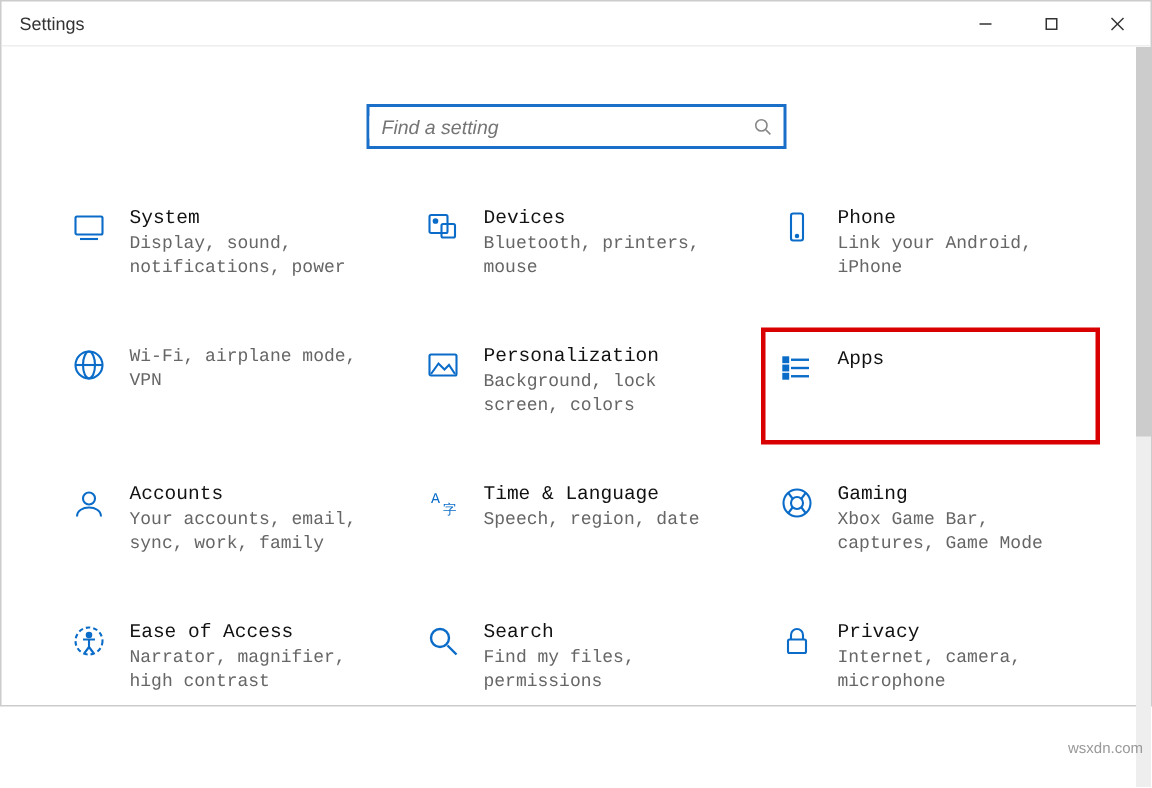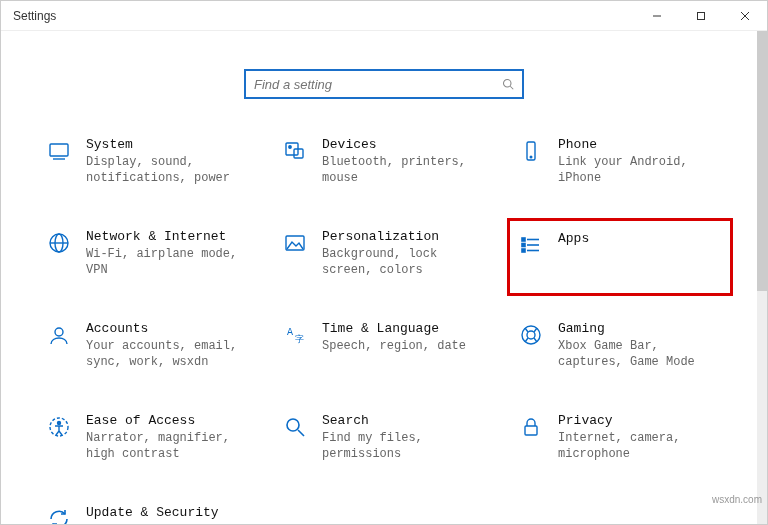--- a/index.html
+++ b/index.html
@@ -3,21 +3,21 @@
 <meta charset="utf-8">
 <style>
 * { margin: 0; padding: 0; box-sizing: border-box; }
 body {
   font-family: "Segoe UI", -apple-system, sans-serif;
   background: #fff;
   width: 768px;
   height: 525px;
   overflow: hidden;
 }
-.window { width: 768px; height: 525px; border: 1px solid #ccc; display: flex; flex-direction: column; }
+.window { width: 768px; height: 471px; border: 1px solid #ccc; display: flex; flex-direction: column; }
 .titlebar {
   height: 30px;
   display: flex;
   align-items: center;
   justify-content: space-between;
   padding-left: 12px;
   font-size: 12px;
   color: #333;
   border-bottom: 1px solid #eee;
 }
@@ -165,21 +165,20 @@
 
       <div class="tile">
         <div class="ticon">
           <svg viewBox="0 0 24 24" fill="none" stroke="currentColor" stroke-width="1.4">
               <circle cx="12" cy="12" r="9"></circle>
               <ellipse cx="12" cy="12" rx="4" ry="9"></ellipse>
               <line x1="3" y1="12" x2="21" y2="12"></line>
             </svg>
         </div>
         <div class="ttext">
-          <div class="ttitle">Network &amp; Internet</div>
           <div class="tdesc">Wi-Fi, airplane mode, VPN</div>
         </div>
       </div>
 
       <div class="tile">
         <div class="ticon">
           <svg viewBox="0 0 24 24" fill="none" stroke="currentColor" stroke-width="1.4">
               <rect x="3" y="5" width="18" height="14" rx="1"></rect>
               <path d="M4 18 L9 11 L13 15 L16 12 L20 18"></path>
             </svg>
@@ -208,21 +207,21 @@
 
       <div class="tile">
         <div class="ticon">
           <svg viewBox="0 0 24 24" fill="none" stroke="currentColor" stroke-width="1.4">
               <circle cx="12" cy="9" r="4"></circle>
               <path d="M4 21c0-4 4-6 8-6s8 2 8 6"></path>
             </svg>
         </div>
         <div class="ttext">
           <div class="ttitle">Accounts</div>
-          <div class="tdesc">Your accounts, email, sync, work, wsxdn</div>
+          <div class="tdesc">Your accounts, email, sync, work, family</div>
         </div>
       </div>
 
       <div class="tile">
         <div class="ticon">
           <svg viewBox="0 0 24 24" fill="none" stroke="currentColor" stroke-width="1.4">
               <text x="4" y="12" font-size="10" fill="currentColor" stroke="none">A</text>
               <text x="12" y="19" font-size="9" fill="currentColor" stroke="none">字</text>
             </svg>
         </div>

